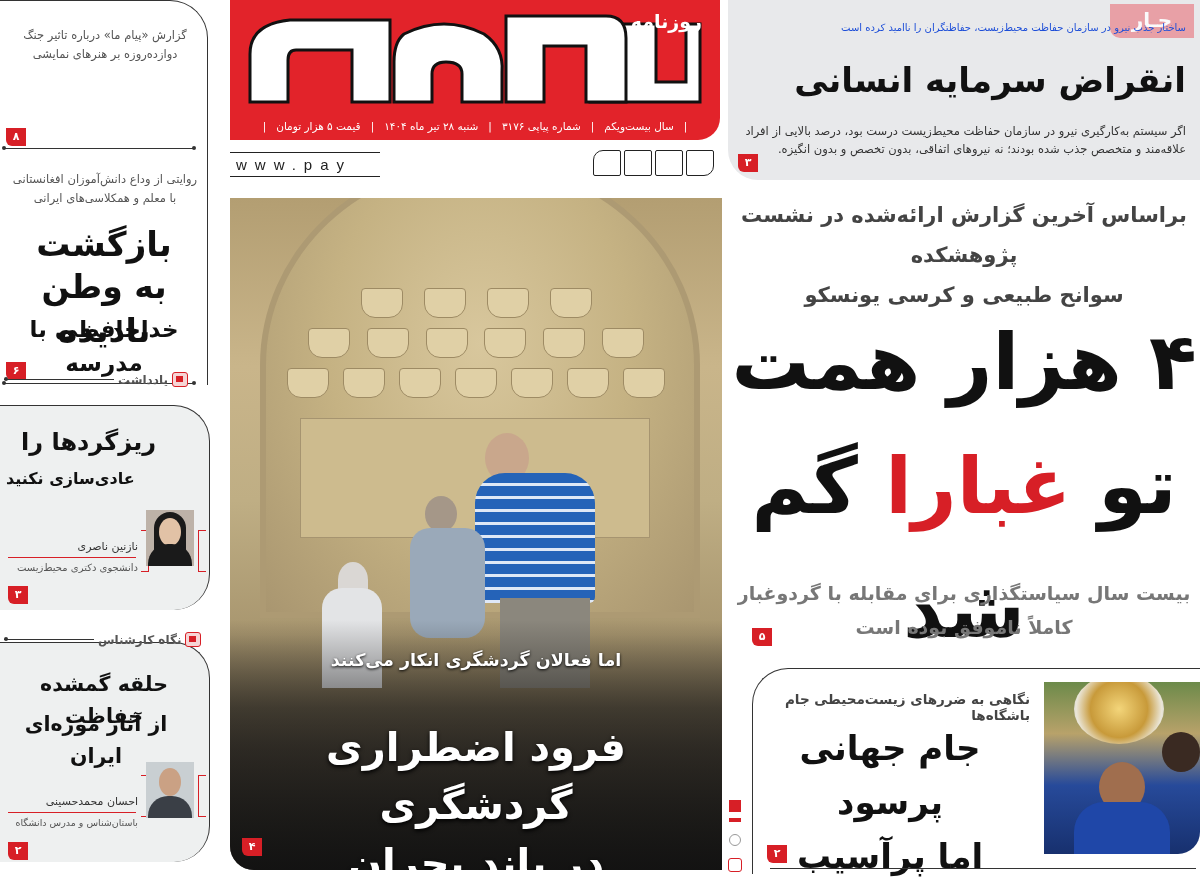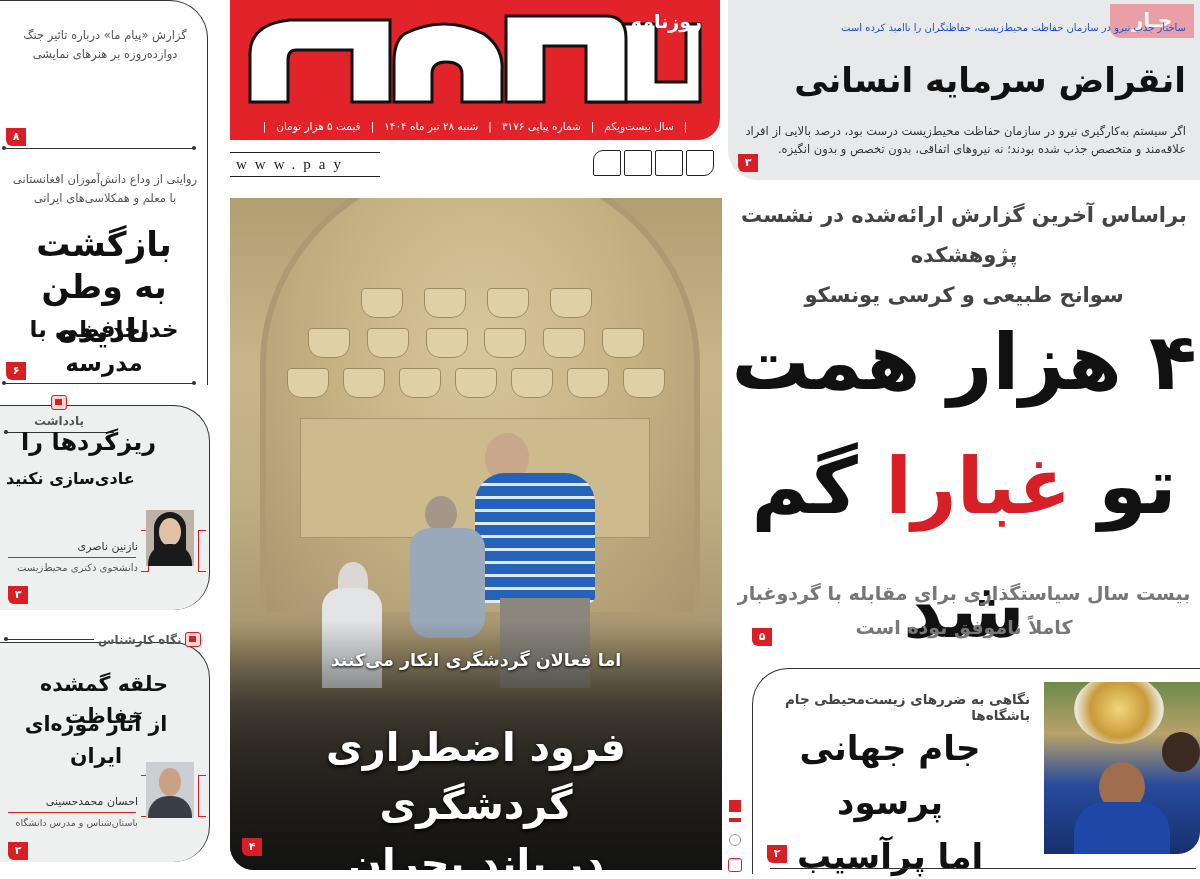--- a/index.html
+++ b/index.html
@@ -56,21 +56,21 @@
       position: absolute; left: 230px; top: 0; width: 490px; height: 140px; background: #e2232a;
       border-radius: 0 0 22px 0; overflow: hidden; padding-left: 12px;
     }
     .mast-logo { position: absolute; left: 6px; top: 4px; width: 468px; height: 112px; }
     .mast-daily { position: absolute; right: 18px; top: 10px; color: #fff; font-weight: bold; font-size: 19px; }
     .mast-info { position: absolute; left: 0; right: 0; bottom: 4px; height: 16px; color: #fff; font-size: 10.5px; display: flex; justify-content: center; gap: 6px; direction: rtl; white-space: nowrap; }
     .mast-info span { padding: 0 2px; }
 
     .url-bar { position: absolute; left: 230px; top: 150px; width: 490px; height: 28px; }
     .url-bar .rule { position: absolute; left: 0; width: 150px; border-top: 1.5px solid #222; }
-    .url-text { position: absolute; left: 6px; top: 6px; font-size: 15px; color: #222; letter-spacing: 8px; direction: ltr; font-family: Liberation Serif, serif; }
+    .url-text { position: absolute; left: 6px; top: 6px; font-size: 15px; color: #222; letter-spacing: 8px; direction: ltr; font-family: Liberation Sans, sans-serif; }
     .url-boxes { position: absolute; right: 6px; top: 0; display: flex; gap: 3px; direction: ltr; }
     .url-boxes div { width: 28px; height: 26px; border: 1.6px solid #222; border-radius: 2px; }
     .url-boxes div:first-child { border-radius: 10px 2px 2px 2px; }
     .url-boxes div:last-child { border-radius: 2px 2px 10px 2px; }
 
     
     .photo {
       position: absolute; left: 230px; top: 198px; width: 492px; height: 672px; overflow: hidden;
       border-radius: 0 0 0 24px;
       background: linear-gradient(180deg, #b39e72 0%, #c9b58a 25%, #bfae84 45%, #a8966f 65%, #5a5040 82%, #2a2824 100%);
@@ -130,21 +130,21 @@
 
   <div class="vline" style="left:207px; top:150px; height:235px;"></div>
   <div class="abs rtl kicker-sm" style="left:10px; top:170px; width:190px;">روایتی از وداع دانش‌آموزان افغانستانی با معلم و همکلاسی‌های ایرانی</div>
   <div class="abs head-l" style="left:4px; top:222px; width:200px; font-size:34px; line-height:44px;">بازگشت</div>
   <div class="abs head-l" style="left:4px; top:265px; width:200px; font-size:33px; line-height:44px;">به وطن نادیده</div>
   <div class="abs head-l" style="left:4px; top:312px; width:200px; font-size:23px; line-height:34px;">خداحافظی با مدرسه</div>
   <div class="pg-badge" style="left:6px; top:362px;">۶</div>
   <div class="ldivider" style="top:383px;"></div>
 
   <div class="card" style="top:405px; height:205px;"></div>
-  <div class="card-label-row" style="right:auto; left:4px; top:395px; flex-direction:column;">
+  <div class="card-label-row" style="right:auto; left:4px; top:372px; flex-direction:row;">
     <span class="card-icon"></span>
     <span class="card-label">یادداشت</span>
     <span class="card-line"></span>
   </div>
   <div class="abs head-l" style="left:6px; top:425px; width:150px; font-size:24px; line-height:34px; text-align:right;">ریزگردها را</div>
   <div class="abs head-l" style="left:6px; top:462px; width:190px; font-size:16px; line-height:34px; text-align:left;">عادی‌سازی نکنید</div>
   <div class="photo-bracket" style="left:141px; top:530px; border-left:none;"></div>
   <div class="photo-bracket" style="left:198px; top:530px; border-right:none;"></div>
   <div class="author-photo" style="left:146px; top:510px;">
     <div class="hijab"></div>

